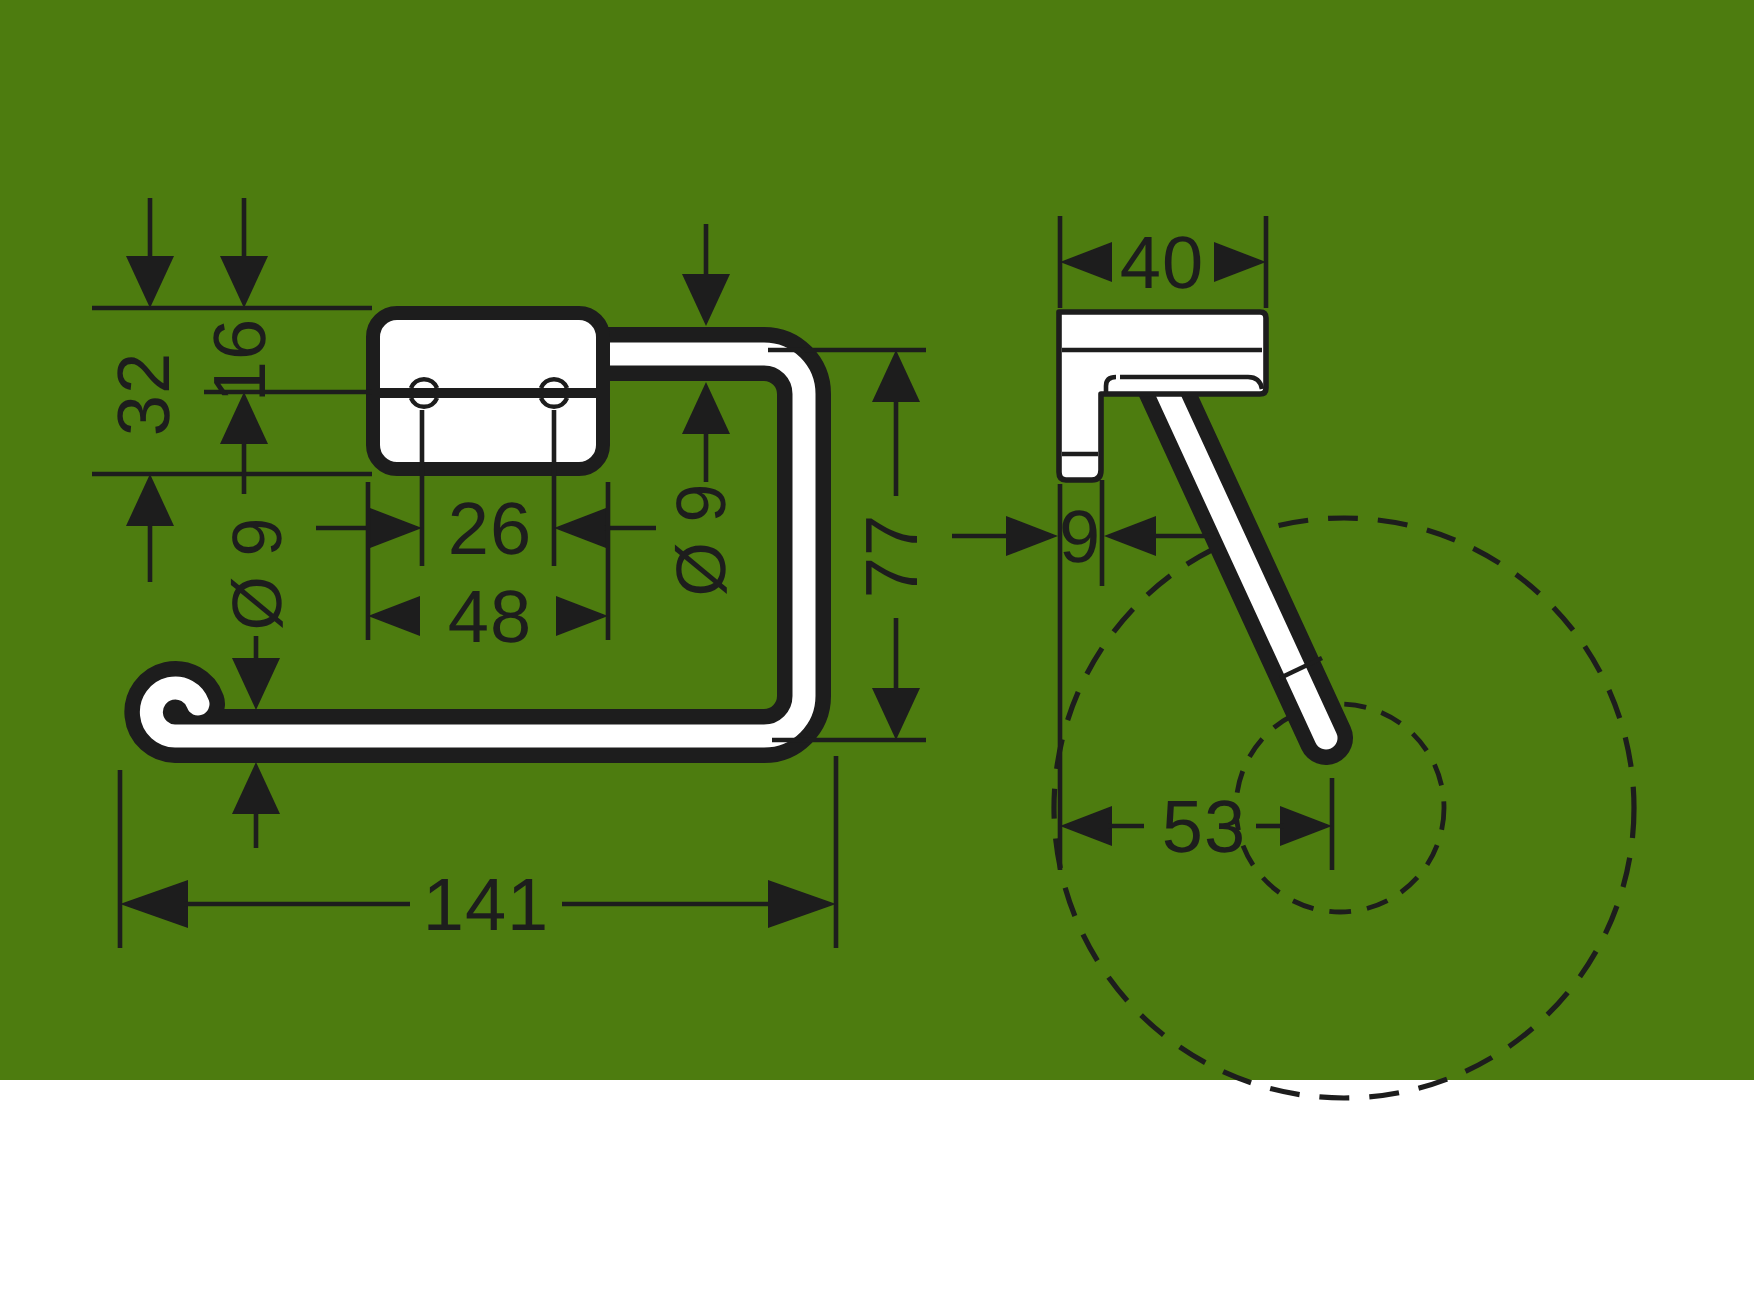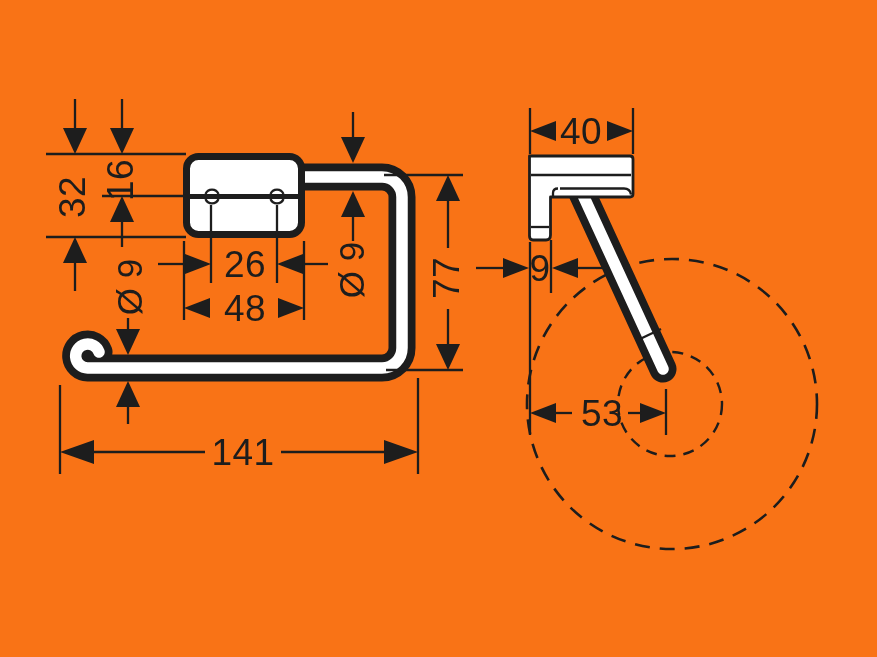--- a/index.html
+++ b/index.html
@@ -7,22 +7,22 @@
     padding: 0;
     background: #ffffff;
     width: 877px;
     height: 657px;
     overflow: hidden;
     font-family: "Liberation Sans", sans-serif;
   }
   .canvas {
     position: relative;
     width: 877px;
-    height: 657px;
-    background: #f97316;
+    height: 540px;
+    background: #4d7c0f;
   }
   svg { display: block; }
   .dim-text {
     font-family: "Liberation Sans", sans-serif;
     font-size: 37px;
     fill: #1d1d1d;
     letter-spacing: 0.5px;
   }
   .dim-text-small {
     font-family: "Liberation Sans", sans-serif;

